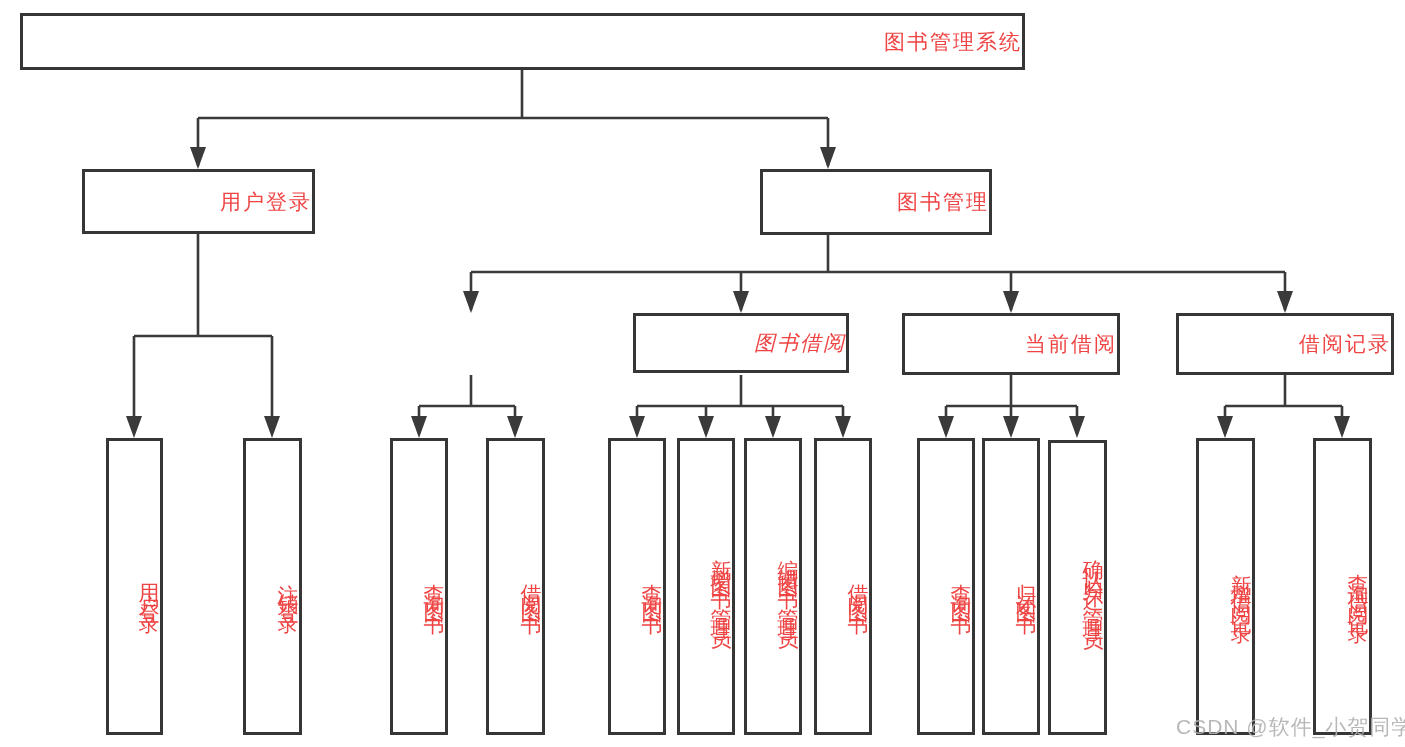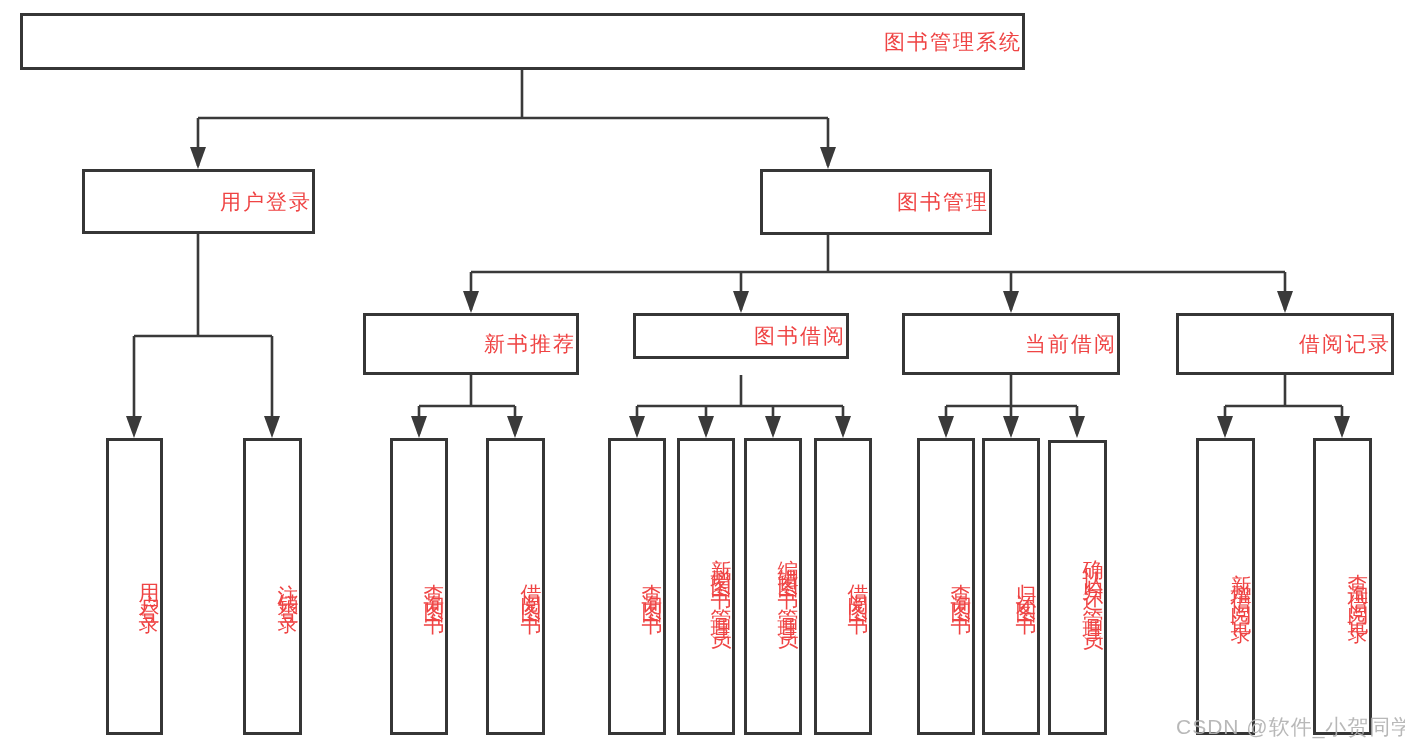--- a/index.html
+++ b/index.html
@@ -98,24 +98,21 @@
     <span class="hlabel">图书管理系统</span>
   </div>
 
   <div class="node" style="left:82px; top:169px; width:233px; height:65px;">
     <span class="hlabel">用户登录</span>
   </div>
   <div class="node" style="left:712px; top:169px; width:232px; height:66px;margin-left:48px;">
     <span class="hlabel">图书管理</span>
   </div>
 
-  <div class="node" style="left:363px; top:313px; width:216px; height:62px;">
-    <span class="hlabel">新书推荐</span>
-  </div>
-  <div class="node" style="left:633px; top:313px; width:216px; height:46px;">
+  <div class="node" style="left:633px; top:313px; width:216px; height:60px;font-style:italic;">
     <span class="hlabel">图书借阅</span>
   </div>
   <div class="node" style="left:1176px; top:313px; width:218px; height:62px;">
     <span class="hlabel">借阅记录</span>
   </div>
   <div class="node" style="left:902px; top:313px; width:218px; height:62px;">
     <span class="hlabel">当前借阅</span>
   </div>
 
   <div class="node" style="left:106px; top:438px; width:57px; height:297px;">

